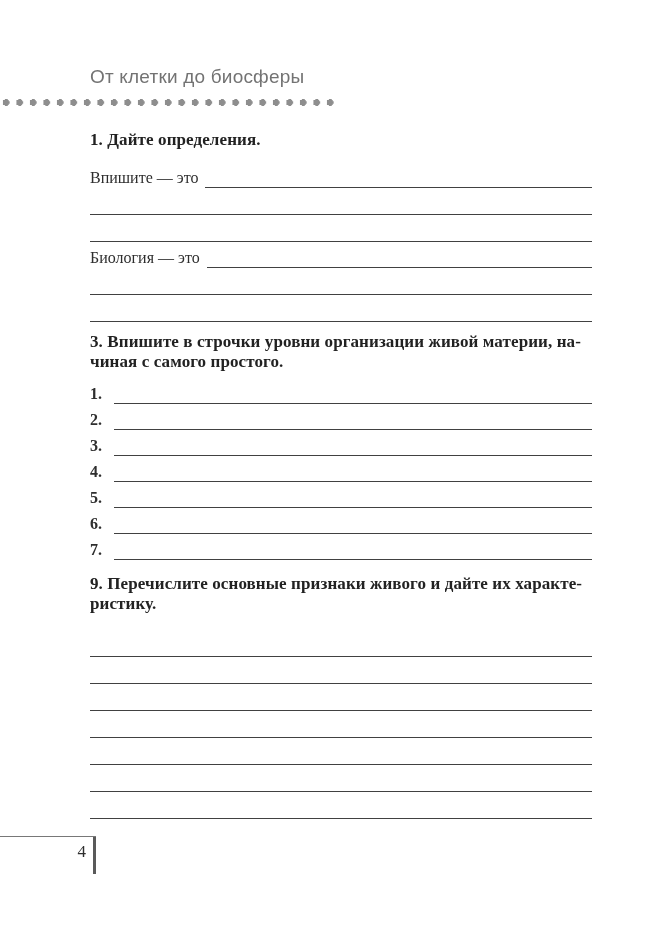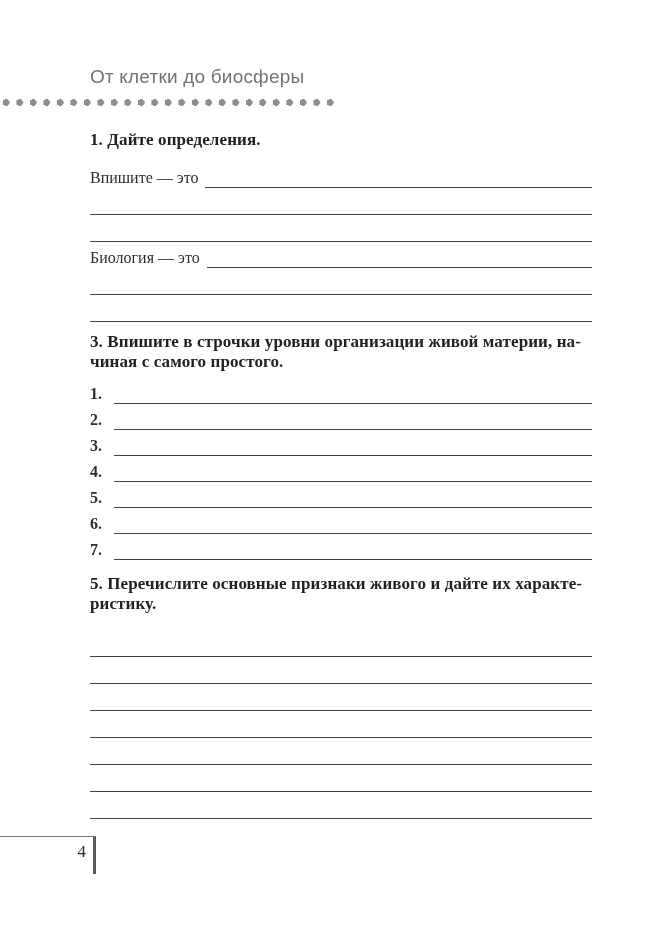--- a/index.html
+++ b/index.html
@@ -102,21 +102,21 @@
     </div>
     <div class="num-row">
       <span class="num">6.</span>
       <span class="fill"></span>
     </div>
     <div class="num-row">
       <span class="num">7.</span>
       <span class="fill"></span>
     </div>
 
-    <div class="task-heading mt14 mb16">5. Перечислите основные признаки живого и дайте их характе-
+    <div class="task-heading mt14 mb16">9. Перечислите основные признаки живого и дайте их характе-
 ристику.</div>
 
     <div class="blank"></div>
     <div class="blank"></div>
     <div class="blank"></div>
     <div class="blank"></div>
     <div class="blank"></div>
     <div class="blank"></div>
     <div class="blank"></div>
 

